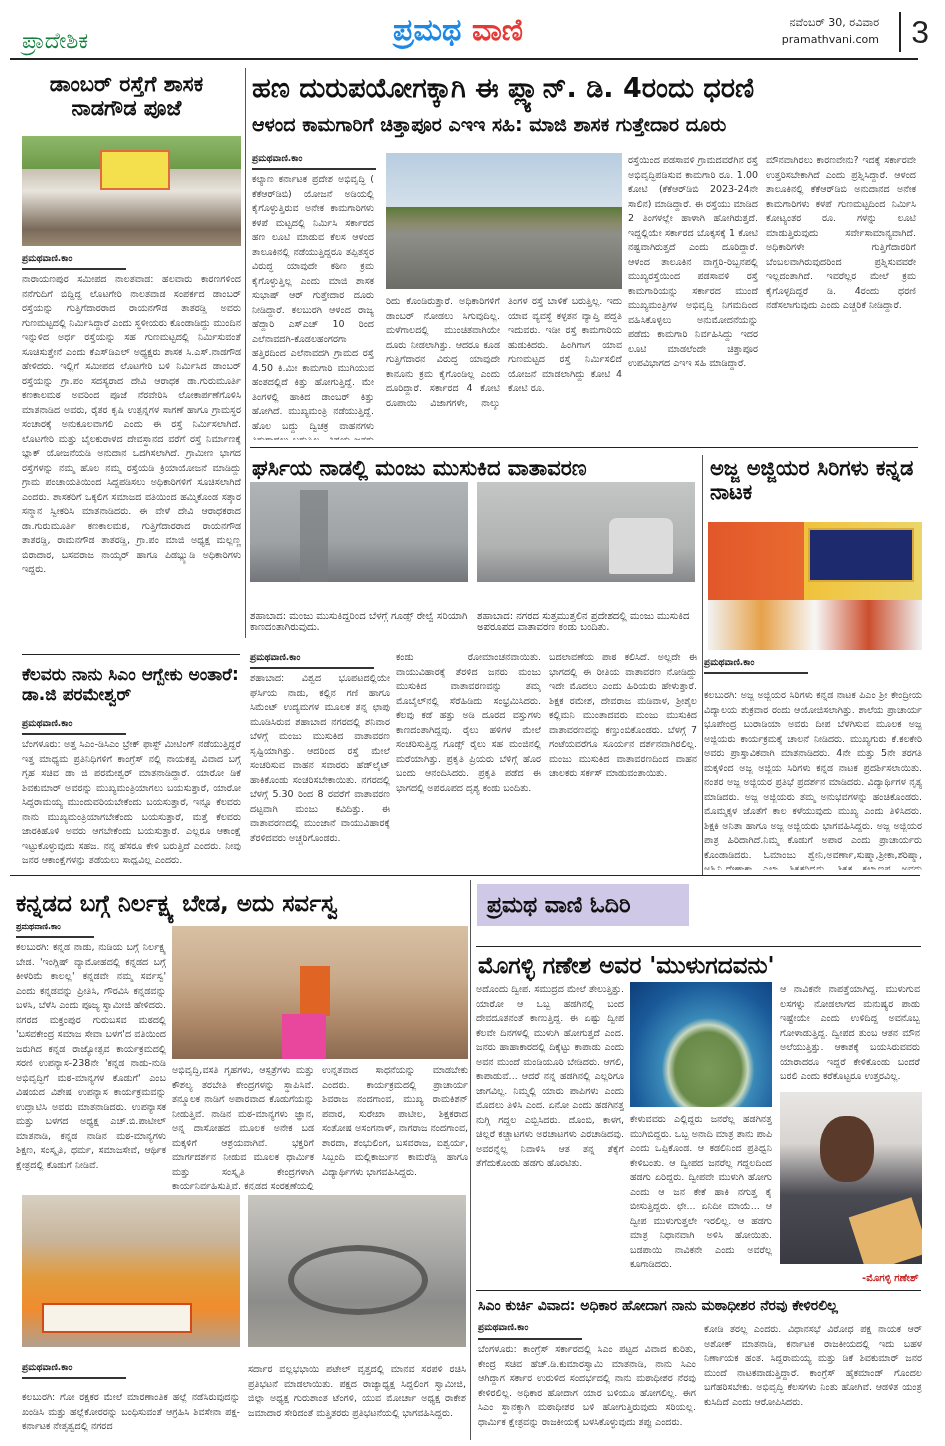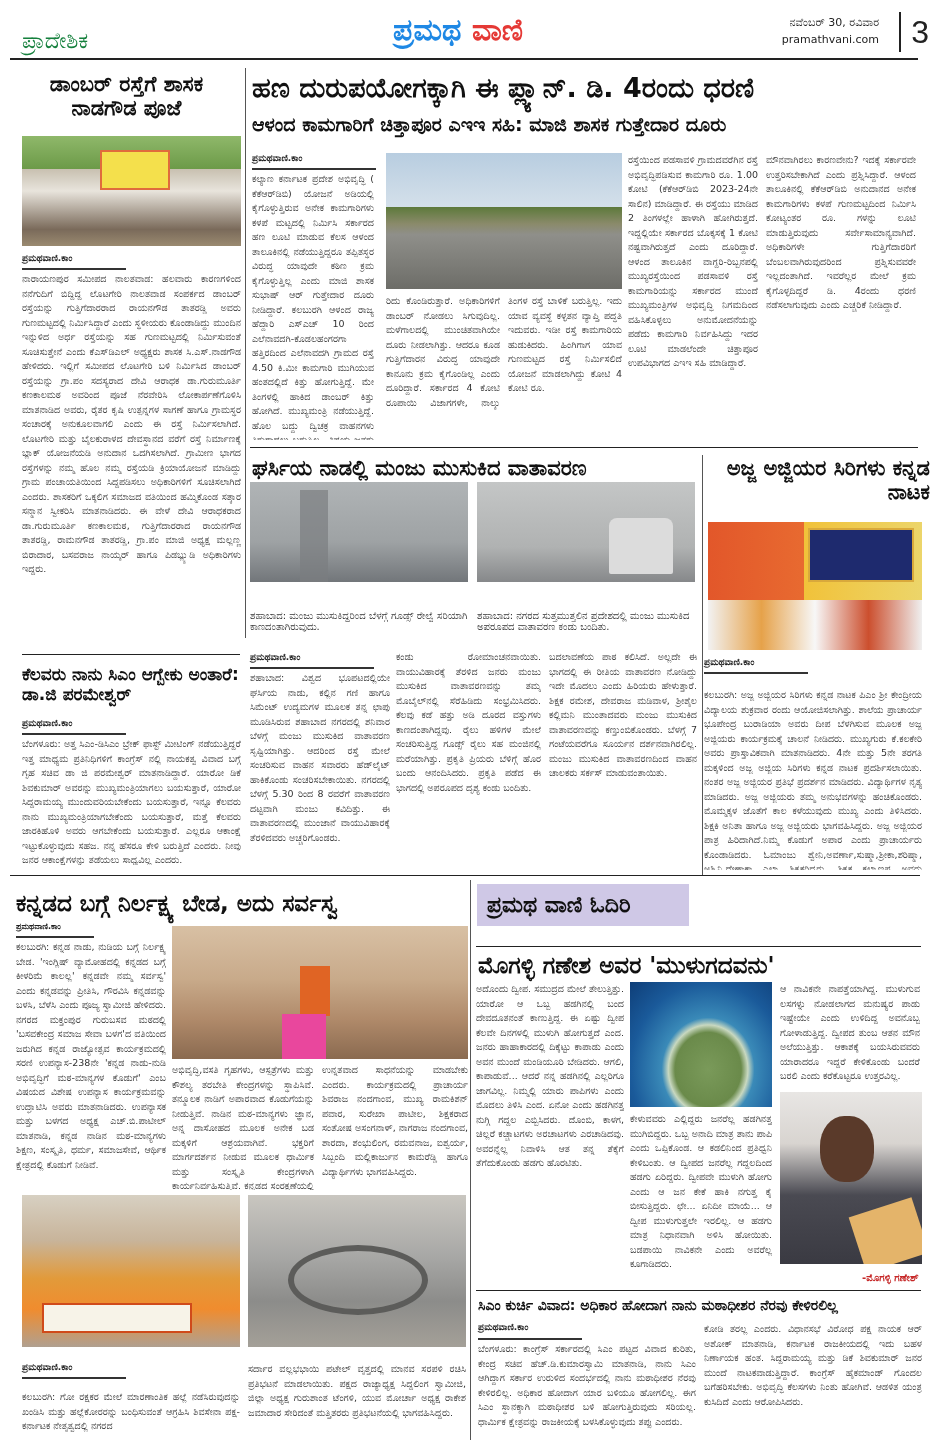--- a/index.html
+++ b/index.html
@@ -77,21 +77,21 @@
   <div class="caption" style="left:250px;top:610px;width:218px">ಶಹಾಬಾದ: ಮಂಜು ಮುಸುಕಿದ್ದರಿಂದ ಬೆಳಗ್ಗೆ ಗೂಡ್ಸ್ ರೇಲ್ವೆ ಸರಿಯಾಗಿ ಕಾಣದಂತಾಗಿರುವುದು.</div>
   <div class="caption" style="left:477px;top:610px;width:218px">ಶಹಾಬಾದ: ನಗರದ ಸುತ್ತಮುತ್ತಲಿನ ಪ್ರದೇಶದಲ್ಲಿ ಮಂಜು ಮುಸುಕಿದ ಅಪರೂಪದ ವಾತಾವರಣ ಕಂಡು ಬಂದಿತು.</div>
   <div class="byline" style="left:250px;top:652px">ಪ್ರಮಥವಾಣಿ.ಕಾಂ</div>
   <div class="bline" style="left:250px;top:667px;width:124px"></div>
   <div class="body" style="left:250px;top:671px;width:140px;height:200px">ಶಹಾಬಾದ: ವಿಶ್ವದ ಭೂಪಟದಲ್ಲಿಯೇ ಘರ್ಸಿಯ ನಾಡು, ಕಲ್ಲಿನ ಗಣಿ ಹಾಗೂ ಸಿಮೆಂಟ್ ಉದ್ಯಮಗಳ ಮೂಲಕ ತನ್ನ ಛಾಪು ಮೂಡಿಸಿರುವ ಶಹಾಬಾದ ನಗರದಲ್ಲಿ ಶನಿವಾರ ಬೆಳಗ್ಗೆ ಮಂಜು ಮುಸುಕಿದ ವಾತಾವರಣ ಸೃಷ್ಟಿಯಾಗಿತ್ತು. ಆದರಿಂದ ರಸ್ತೆ ಮೇಲೆ ಸಂಚರಿಸುವ ವಾಹನ ಸವಾರರು ಹೆಡ್‌ಲೈಟ್ ಹಾಕಿಕೊಂಡು ಸಂಚರಿಸಬೇಕಾಯಿತು. ನಗರದಲ್ಲಿ ಬೆಳಗ್ಗೆ 5.30 ರಿಂದ 8 ರವರೆಗೆ ವಾತಾವರಣ ದಟ್ಟವಾಗಿ ಮಂಜು ಕವಿದಿತ್ತು. ಈ ವಾತಾವರಣದಲ್ಲಿ ಮುಂಜಾನೆ ವಾಯುವಿಹಾರಕ್ಕೆ ತೆರಳಿದವರು ಅಚ್ಚರಿಗೊಂಡರು.</div>
   <div class="body" style="left:396px;top:650px;width:145px;height:221px">ಕಂಡು ರೋಮಾಂಚನವಾಯಿತು. ವಾಯುವಿಹಾರಕ್ಕೆ ತೆರಳಿದ ಜನರು ಮಂಜು ಮುಸುಕಿದ ವಾತಾವರಣವನ್ನು ತಮ್ಮ ಮೊಬೈಲ್‌ನಲ್ಲಿ ಸೆರೆಹಿಡಿದು ಸಂಭ್ರಮಿಸಿದರು. ಕೆಲವು ಕಡೆ ಹತ್ತು ಅಡಿ ದೂರದ ವಸ್ತುಗಳು ಕಾಣದಂತಾಗಿದ್ದವು. ರೈಲು ಹಳಿಗಳ ಮೇಲೆ ಸಂಚರಿಸುತ್ತಿದ್ದ ಗೂಡ್ಸ್ ರೈಲು ಸಹ ಮಂಜಿನಲ್ಲಿ ಮರೆಯಾಗಿತ್ತು. ಪ್ರಕೃತಿ ಪ್ರಿಯರು ಬೆಳಿಗ್ಗೆ ಹೊರ ಬಂದು ಆನಂದಿಸಿದರು. ಪ್ರಕೃತಿ ಪಡೆದ ಈ ಭಾಗದಲ್ಲಿ ಅಪರೂಪದ ದೃಶ್ಯ ಕಂಡು ಬಂದಿತು.</div>
   <div class="body" style="left:549px;top:650px;width:148px;height:221px">ಬದಲಾವಣೆಯ ಪಾಠ ಕಲಿಸಿದೆ. ಅಲ್ಲದೇ ಈ ಭಾಗದಲ್ಲಿ ಈ ರೀತಿಯ ವಾತಾವರಣ ನೋಡಿದ್ದು ಇದೇ ಮೊದಲು ಎಂದು ಹಿರಿಯರು ಹೇಳುತ್ತಾರೆ. ಶಿಕ್ಷಕ ರಮೇಶ, ದೇವರಾಜ ಮಡಿವಾಳ, ಶ್ರೀಶೈಲ ಕಲ್ಲಿಮನಿ ಮುಂತಾದವರು ಮಂಜು ಮುಸುಕಿದ ವಾತಾವರಣವನ್ನು ಕಣ್ತುಂಬಿಕೊಂಡರು. ಬೆಳಗ್ಗೆ 7 ಗಂಟೆಯವರೆಗೂ ಸೂರ್ಯನ ದರ್ಶನವಾಗಿರಲಿಲ್ಲ. ಮಂಜು ಮುಸುಕಿದ ವಾತಾವರಣದಿಂದ ವಾಹನ ಚಾಲಕರು ಸರ್ಕಸ್ ಮಾಡುವಂತಾಯಿತು.</div>
 </section>
 
 <section>
-  <div class="headline" style="left:710px;top:456px;width:220px;font-size:21px;text-align:right">ಅಜ್ಜ ಅಜ್ಜಿಯರ ಸಿರಿಗಳು ಕನ್ನಡ ನಾಟಕ</div>
+  <div class="headline" style="left:710px;top:456px;width:220px;font-size:21px;text-align:left">ಅಜ್ಜ ಅಜ್ಜಿಯರ ಸಿರಿಗಳು ಕನ್ನಡ ನಾಟಕ</div>
   <div class="photo" style="left:708px;top:522px;width:214px;height:128px;background:linear-gradient(90deg,#e2572a 0%,#e86a30 45%,#f1c23a 45%,#ecd56a 100%)">
     <div style="position:absolute;left:100px;top:6px;width:106px;height:54px;background:#1e2a6e;border:2px solid #d9a93b"></div>
     <div style="position:absolute;left:0;top:78px;width:214px;height:50px;background:linear-gradient(90deg,#f2f2f2,#e6a24a,#f7f7f7,#cc4f2e,#efefef)"></div>
   </div>
   <div class="byline" style="left:704px;top:657px">ಪ್ರಮಥವಾಣಿ.ಕಾಂ</div>
   <div class="bline" style="left:704px;top:672px;width:104px"></div>
   <div class="body" style="left:704px;top:688px;width:218px;height:182px">ಕಲಬುರಗಿ: ಅಜ್ಜ ಅಜ್ಜಿಯರ ಸಿರಿಗಳು ಕನ್ನಡ ನಾಟಕ ಪಿಎಂ ಶ್ರೀ ಕೇಂದ್ರೀಯ ವಿದ್ಯಾಲಯ ಶುಕ್ರವಾರ ರಂದು ಆಯೋಜಿಸಲಾಗಿತ್ತು. ಶಾಲೆಯ ಪ್ರಾಚಾರ್ಯ ಭೂಪೇಂದ್ರ ಬುರಾಡಿಯಾ ಅವರು ದೀಪ ಬೆಳಗಿಸುವ ಮೂಲಕ ಅಜ್ಜ ಅಜ್ಜಿಯರು ಕಾರ್ಯಕ್ರಮಕ್ಕೆ ಚಾಲನೆ ನೀಡಿದರು. ಮುಖ್ಯಗುರು ಕೆ.ಕಲಕೇರಿ ಅವರು ಪ್ರಾಸ್ತಾವಿಕವಾಗಿ ಮಾತನಾಡಿದರು. 4ನೇ ಮತ್ತು 5ನೇ ತರಗತಿ ಮಕ್ಕಳಿಂದ ಅಜ್ಜ ಅಜ್ಜಿಯ ಸಿರಿಗಳು ಕನ್ನಡ ನಾಟಕ ಪ್ರದರ್ಶಿಸಲಾಯಿತು. ನಂತರ ಅಜ್ಜ ಅಜ್ಜಿಯರ ಪ್ರತಿಭೆ ಪ್ರದರ್ಶನ ಮಾಡಿದರು. ವಿದ್ಯಾರ್ಥಿಗಳ ನೃತ್ಯ ಮಾಡಿದರು. ಅಜ್ಜ ಅಜ್ಜಿಯರು ತಮ್ಮ ಅನುಭವಗಳನ್ನು ಹಂಚಿಕೊಂಡರು. ಮೊಮ್ಮಕ್ಕಳ ಜೊತೆಗೆ ಕಾಲ ಕಳೆಯುವುದು ಮುಖ್ಯ ಎಂದು ತಿಳಿಸಿದರು. ಶಿಕ್ಷಕಿ ಅನಿತಾ ಹಾಗೂ ಅಜ್ಜ ಅಜ್ಜಿಯರು ಭಾಗವಹಿಸಿದ್ದರು. ಅಜ್ಜ ಅಜ್ಜಿಯರ ಪಾತ್ರ ಹಿರಿದಾಗಿದೆ.ನಿಮ್ಮ ಕೊಡುಗೆ ಅಪಾರ ಎಂದು ಪ್ರಾಚಾರ್ಯರು ಕೊಂಡಾಡಿದರು. ಓಮಾಂಜು ಶ್ವೇನಿ,ಅವರ್ಣಾ,ಸುಷ್ಮಾ,ಶ್ರೀಕಾ,ಶರಿಷ್ಮಾ, ಅಶ್ವಿನಿ,ದೇಣಾಕಾ ಎಲ್ಲಾ ಶಿಕ್ಷಕರಿದ್ದರು. ಶಿಕ್ಷಕ ಕಲ್ಯಾಣಪ್ಪ ಅವರು ನಿರೂಪಿಸಿದರು.ಅಕ್ಷೀಕಾಂತ ಅಜ್ಜಅಜ್ಜಿ ಸ್ವಾಗತ ಗೀತೆಯೊಂದಿಗೆ ವಂದಿಸಿದರು.</div>
 </section>
 
 <section>
@@ -106,21 +106,21 @@
 <section>
   <div class="headline" style="left:16px;top:890px;width:450px;font-size:23px;white-space:nowrap">ಕನ್ನಡದ ಬಗ್ಗೆ ನಿರ್ಲಕ್ಷ್ಯ ಬೇಡ, ಅದು ಸರ್ವಸ್ವ</div>
   <div class="byline" style="left:16px;top:922px;font-size:8px">ಪ್ರಮಥವಾಣಿ.ಕಾಂ</div>
   <div class="bline" style="left:16px;top:936px;width:78px"></div>
   <div class="body" style="left:16px;top:940px;width:150px;height:250px">ಕಲಬುರಗಿ: ಕನ್ನಡ ನಾಡು, ನುಡಿಯ ಬಗ್ಗೆ ನಿರ್ಲಕ್ಷ್ಯ ಬೇಡ. 'ಇಂಗ್ಲಿಷ್ ವ್ಯಾಮೋಹದಲ್ಲಿ ಕನ್ನಡದ ಬಗ್ಗೆ ಕೀಳರಿಮೆ ಕಾಲಲ್ಲ' ಕನ್ನಡವೇ ನಮ್ಮ ಸರ್ವಸ್ವ' ಎಂದು ಕನ್ನಡವನ್ನು ಪ್ರೀತಿಸಿ, ಗೌರವಿಸಿ ಕನ್ನಡವನ್ನು ಬಳಸಿ, ಬೆಳೆಸಿ ಎಂದು ಪೂಜ್ಯ ಸ್ವಾಮೀಜಿ ಹೇಳಿದರು. ನಗರದ ಮಕ್ತಂಪುರ ಗುರುಬಸವ ಮಠದಲ್ಲಿ 'ಬಸವಕೇಂದ್ರ ಸಮಾಜ ಸೇವಾ ಬಳಗ'ದ ವತಿಯಿಂದ ಜರುಗಿದ ಕನ್ನಡ ರಾಜ್ಯೋತ್ಸವ ಕಾರ್ಯಕ್ರಮದಲ್ಲಿ ಸರಣಿ ಉಪನ್ಯಾಸ-238ನೇ 'ಕನ್ನಡ ನಾಡು-ನುಡಿ ಅಭಿವೃದ್ಧಿಗೆ ಮಠ-ಮಾನ್ಯಗಳ ಕೊಡುಗೆ' ಎಂಬ ವಿಷಯದ ವಿಶೇಷ ಉಪನ್ಯಾಸ ಕಾರ್ಯಕ್ರಮವನ್ನು ಉದ್ಘಾಟಿಸಿ ಅವರು ಮಾತನಾಡಿದರು. ಉಪನ್ಯಾಸಕ ಮತ್ತು ಬಳಗದ ಅಧ್ಯಕ್ಷ ಎಚ್.ಬಿ.ಪಾಟೀಲ್ ಮಾತನಾಡಿ, ಕನ್ನಡ ನಾಡಿನ ಮಠ-ಮಾನ್ಯಗಳು ಶಿಕ್ಷಣ, ಸಂಸ್ಕೃತಿ, ಧರ್ಮ, ಸಮಾಜಸೇವೆ, ಆರ್ಥಿಕ ಕ್ಷೇತ್ರದಲ್ಲಿ ಕೊಡುಗೆ ನೀಡಿವೆ.</div>
   <div class="photo" style="left:172px;top:926px;width:296px;height:133px;background:linear-gradient(180deg,#d8c0a4 0%,#c8aa8a 40%,#b08a6a 70%,#8a6a50 100%)">
     <div style="position:absolute;left:128px;top:40px;width:30px;height:50px;background:#e06424"></div>
     <div style="position:absolute;left:110px;top:88px;width:44px;height:45px;background:#e9479d"></div>
   </div>
   <div class="body" style="left:172px;top:1063px;width:142px;height:127px">ಅಭಿವೃದ್ಧಿ,ವಸತಿ ಗೃಹಗಳು, ಆಸ್ಪತ್ರೆಗಳು ಮತ್ತು ಕೌಶಲ್ಯ ತರಬೇತಿ ಕೇಂದ್ರಗಳನ್ನು ಸ್ಥಾಪಿಸಿವೆ. ತನ್ಮೂಲಕ ನಾಡಿಗೆ ಅಪಾರವಾದ ಕೊಡುಗೆಯನ್ನು ನೀಡುತ್ತಿವೆ. ನಾಡಿನ ಮಠ-ಮಾನ್ಯಗಳು ಜ್ಞಾನ, ಅನ್ನ ದಾಸೋಹದ ಮೂಲಕ ಅನೇಕ ಬಡ ಮಕ್ಕಳಿಗೆ ಆಶ್ರಯವಾಗಿವೆ. ಭಕ್ತರಿಗೆ ಮಾರ್ಗದರ್ಶನ ನೀಡುವ ಮೂಲಕ ಧಾರ್ಮಿಕ ಮತ್ತು ಸಂಸ್ಕೃತಿ ಕೇಂದ್ರಗಳಾಗಿ ಕಾರ್ಯನಿರ್ವಹಿಸುತ್ತಿವೆ. ಕನ್ನಡದ ಸಂರಕ್ಷಣೆಯಲ್ಲಿ ಮಠಗಳ ಪಾತ್ರ ಮಹತ್ವದ್ದು ಎಂದರು.</div>
-  <div class="body" style="left:322px;top:1063px;width:146px;height:127px">ಉನ್ನತವಾದ ಸಾಧನೆಯನ್ನು ಮಾಡಬೇಕು ಎಂದರು. ಕಾರ್ಯಕ್ರಮದಲ್ಲಿ ಪ್ರಾಚಾರ್ಯ ಶಿವರಾಜ ನಂದಗಾಂವ, ಮುಖ್ಯ ರಾಮಕಿಶನ್ ಪವಾರ, ಸುರೇಖಾ ಪಾಟೀಲ, ಶಿಕ್ಷಕರಾದ ಸಂತೋಷ ಅಸಂಗನಾಳ್, ನಾಗರಾಜ ನಂದಗಾಂವ, ಶಾರದಾ, ಶಂಭುಲಿಂಗ, ರಮವನಾಜ, ಐಶ್ವರ್ಯ, ಸಿಬ್ಬಂದಿ ಮಲ್ಲಿಕಾರ್ಜುನ ಕಾಮರೆಡ್ಡಿ ಹಾಗೂ ವಿದ್ಯಾರ್ಥಿಗಳು ಭಾಗವಹಿಸಿದ್ದರು.</div>
+  <div class="body" style="left:322px;top:1063px;width:146px;height:127px">ಉನ್ನತವಾದ ಸಾಧನೆಯನ್ನು ಮಾಡಬೇಕು ಎಂದರು. ಕಾರ್ಯಕ್ರಮದಲ್ಲಿ ಪ್ರಾಚಾರ್ಯ ಶಿವರಾಜ ನಂದಗಾಂವ, ಮುಖ್ಯ ರಾಮಕಿಶನ್ ಪವಾರ, ಸುರೇಖಾ ಪಾಟೀಲ, ಶಿಕ್ಷಕರಾದ ಸಂತೋಷ ಅಸಂಗನಾಳ್, ನಾಗರಾಜ ನಂದಗಾಂವ, ಶಾರದಾ, ಶಂಭುಲಿಂಗ, ಬಸವರಾಜ, ಐಶ್ವರ್ಯ, ಸಿಬ್ಬಂದಿ ಮಲ್ಲಿಕಾರ್ಜುನ ಕಾಮರೆಡ್ಡಿ ಹಾಗೂ ವಿದ್ಯಾರ್ಥಿಗಳು ಭಾಗವಹಿಸಿದ್ದರು.</div>
 </section>
 
 <section>
   <div class="photo" style="left:22px;top:1195px;width:218px;height:152px;background:linear-gradient(180deg,#d7d0c2 0%,#c8b49a 30%,#e29a3a 55%,#f08c2e 75%,#b0a090 100%)">
     <div style="position:absolute;left:20px;top:108px;width:150px;height:30px;background:#f7f3e8;border:2px solid #d04a1a"></div>
   </div>
   <div class="photo" style="left:248px;top:1195px;width:218px;height:152px;background:linear-gradient(180deg,#c9c6c0 0%,#a8a8a6 40%,#8c8c8a 70%,#a4a098 100%)">
     <div style="position:absolute;left:40px;top:50px;width:140px;height:70px;border:6px solid #5c5c5a;border-radius:50%"></div>
   </div>
   <div class="byline" style="left:22px;top:1362px">ಪ್ರಮಥವಾಣಿ.ಕಾಂ</div>

